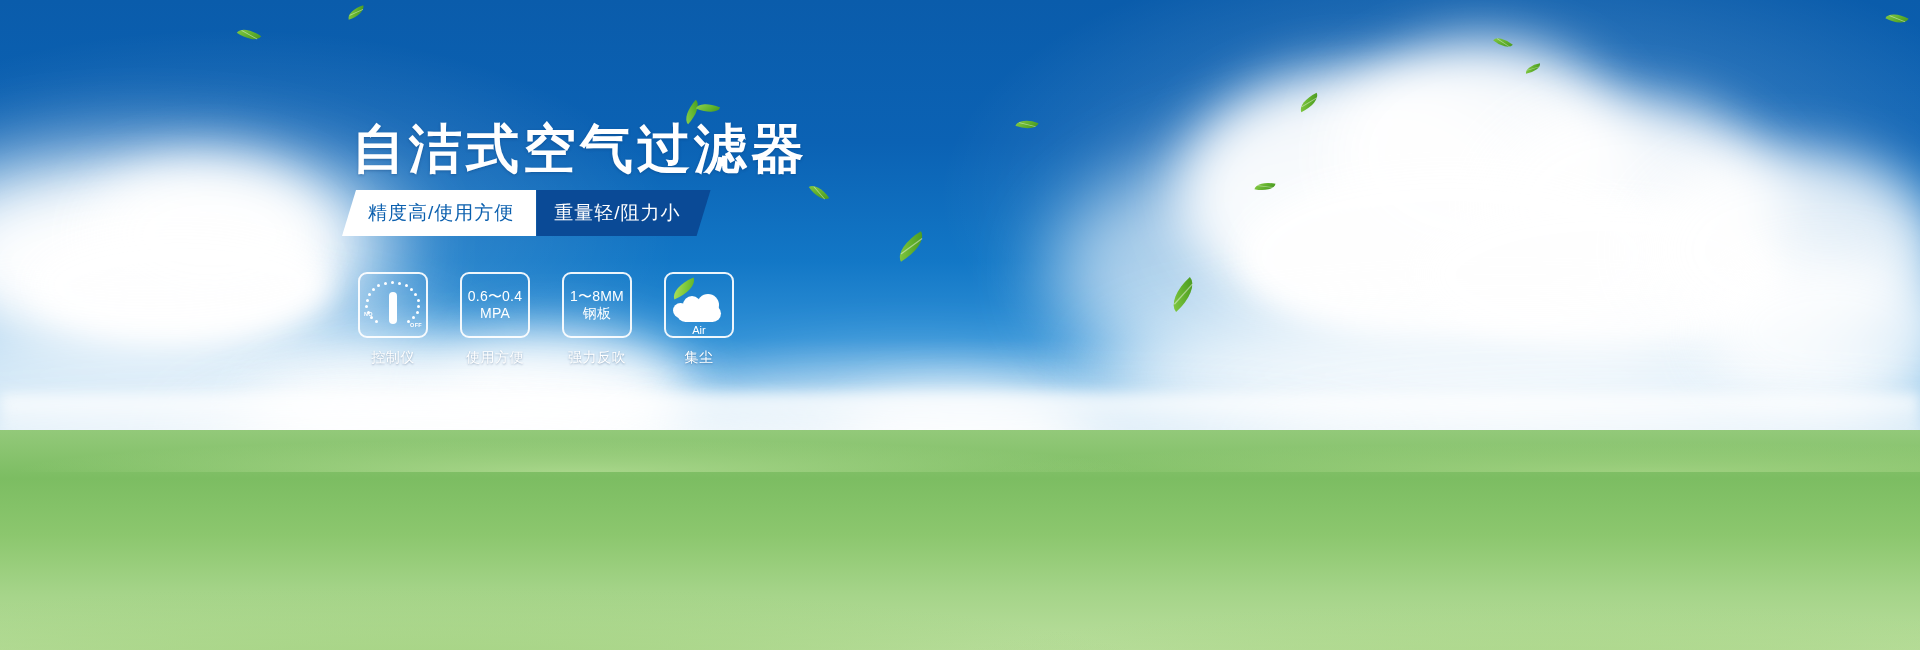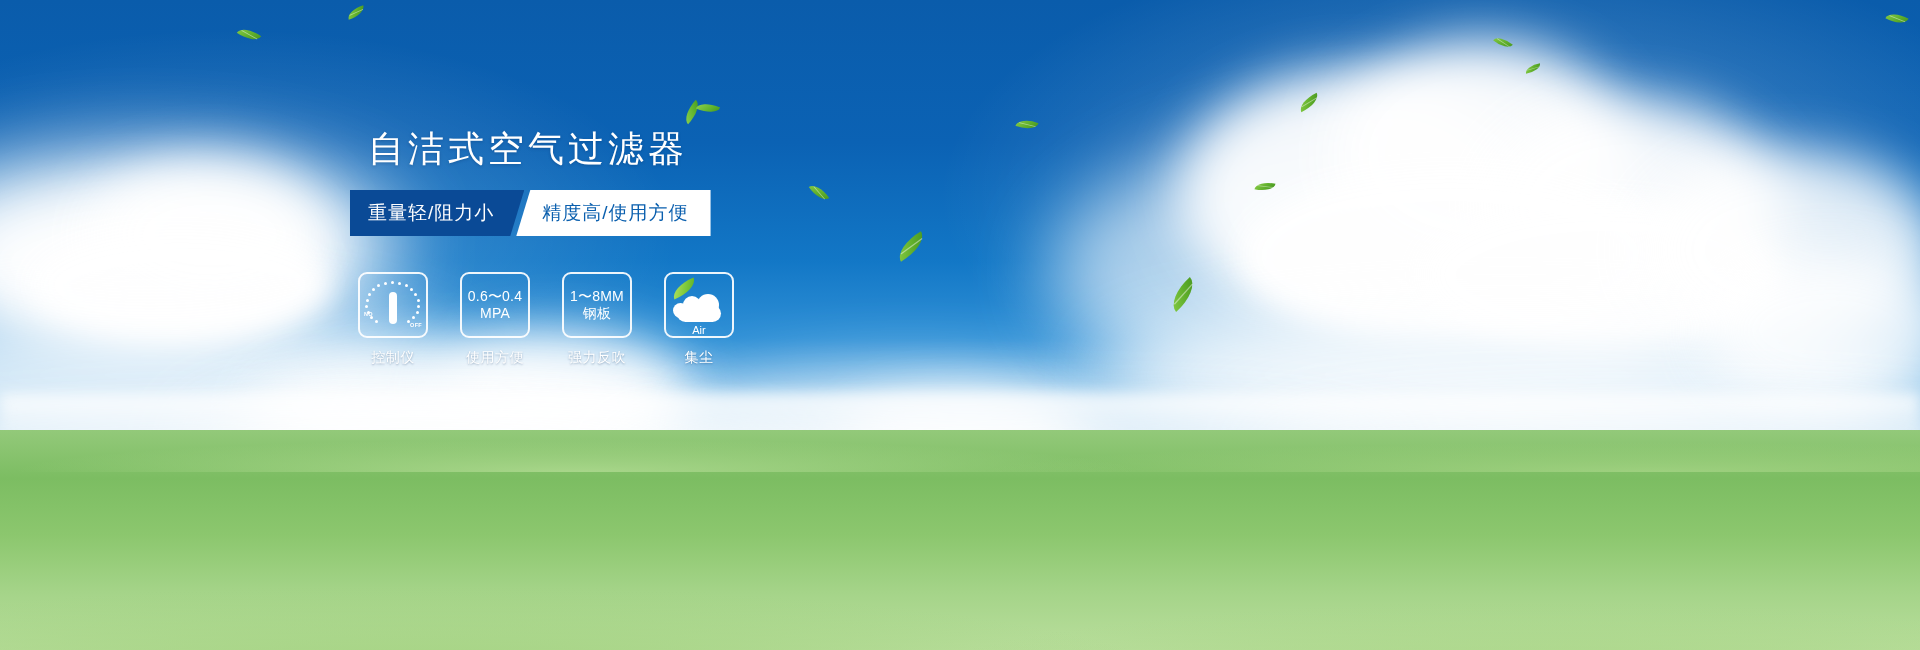--- a/index.html
+++ b/index.html
@@ -44,23 +44,23 @@
   
   .leaf{position:absolute;width:26px;height:13px;
     background:linear-gradient(120deg,#8fd24a 0%,#5fae2b 55%,#3f8f1c 100%);
     border-radius:100% 0 100% 0;}
   .leaf:after{content:"";position:absolute;left:10%;top:48%;width:80%;height:1px;background:rgba(255,255,255,.45);transform:rotate(-6deg);}
 
   
   .content{position:absolute;left:0;top:0;width:1920px;height:650px;}
 
   .title{
-    position:absolute;left:368px;top:120px;
-    font-size:36px;line-height:58px;letter-spacing:4px;color:#ffffff;
-    font-weight:400;white-space:nowrap;
+    position:absolute;left:352px;top:120px;
+    font-size:53px;line-height:58px;letter-spacing:4px;color:#ffffff;
+    font-weight:700;white-space:nowrap;
     text-shadow:0 1px 3px rgba(0,40,90,.30);
   }
   .title-leaves{position:absolute;left:679px;top:92px;width:46px;height:34px;}
   .tleaf{position:absolute;width:26px;height:12px;border-radius:100% 0 100% 0;
     background:linear-gradient(120deg,#95d755 0%,#5fb32c 60%,#3f8f1c 100%);}
 
   .tabs{position:absolute;left:350px;top:190px;height:46px;display:flex;}
   .tab{
     height:46px;display:flex;align-items:center;justify-content:center;
     font-size:19px;letter-spacing:1px;white-space:nowrap;
@@ -158,22 +158,22 @@
 
   <div class="content">
 
     <div class="title">自洁式空气过滤器</div>
     <div class="title-leaves">
       <div class="tleaf" style="left:0;top:14px;transform:rotate(-48deg) scale(.9);"></div>
       <div class="tleaf" style="left:16px;top:10px;transform:rotate(22deg) scale(.85);"></div>
     </div>
 
     <div class="tabs">
+      <div class="tab light">精度高/使用方便</div>
       <div class="tab dark">重量轻/阻力小</div>
-      <div class="tab light">精度高/使用方便</div>
     </div>
 
     <div class="features">
 
       <div class="feat">
         <div class="fbox">
           <div class="gauge">
             <div class="gdot" style="left:26px;top:1px;"></div>
             <div class="gdot" style="left:33px;top:1.5px;"></div>
             <div class="gdot" style="left:40px;top:4px;"></div>

